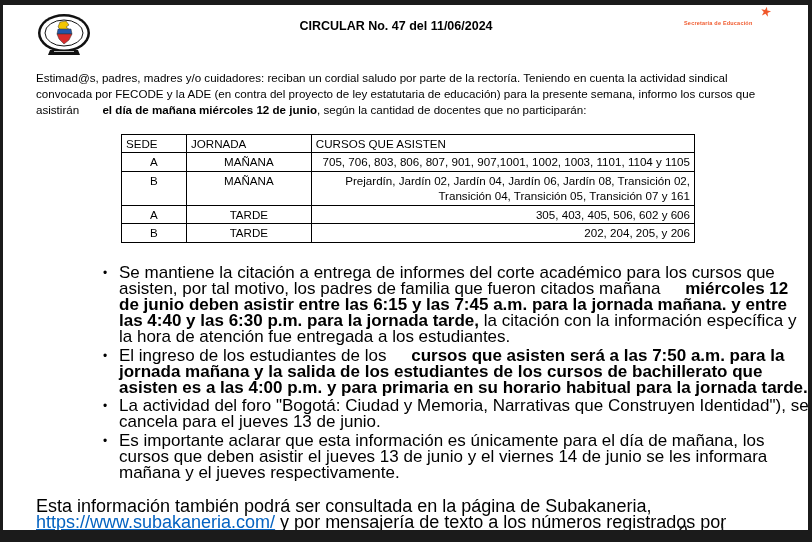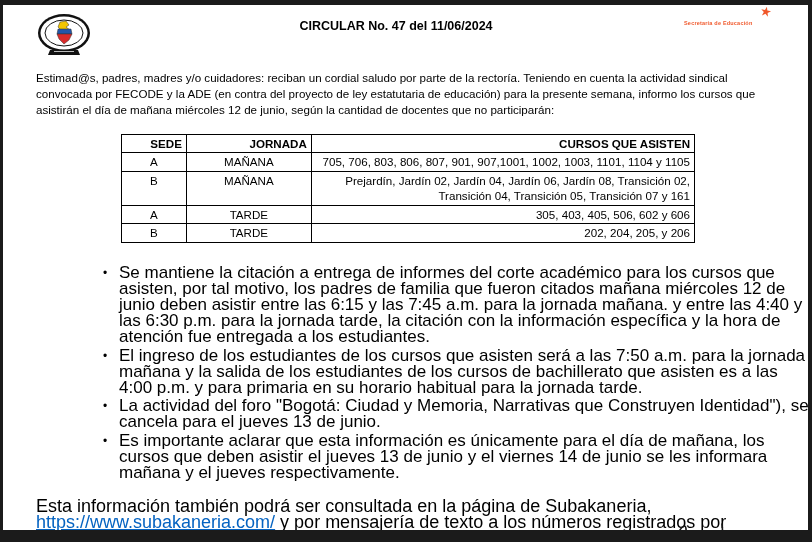--- a/index.html
+++ b/index.html
@@ -33,36 +33,36 @@
     font-size: 13px; transform: rotate(12deg);
   }
   .bogota-caption { font-size: 5.5px; font-weight: bold; margin-top: 1px; letter-spacing: 0.2px; }
 
   
   .intro {
     margin-top: 7px;
     font-size: 11.6px; line-height: 16.2px;
     text-align: left;
   }
-  .b { font-weight: normal; }
+  .b { font-weight: bold; margin-left: 20px; }
 
   
   table.courses {
     border-collapse: collapse;
     margin: 15px 0 0 85px;
     width: 574px;
     font-size: 11.6px;
   }
   table.courses th, table.courses td {
     border: 1.4px solid #000;
     padding: 1px 4px;
     line-height: 15.5px;
     vertical-align: top;
   }
-  table.courses th { font-weight: bold; text-align: right; }
+  table.courses th { font-weight: normal; text-align: left; }
   td.c { text-align: center; }
   td.l { text-align: right; }
 
   
   ul.bullets {
     margin: 22px 0 0 66px;
     padding: 0;
     width: 710px;
     list-style: none;
   }

